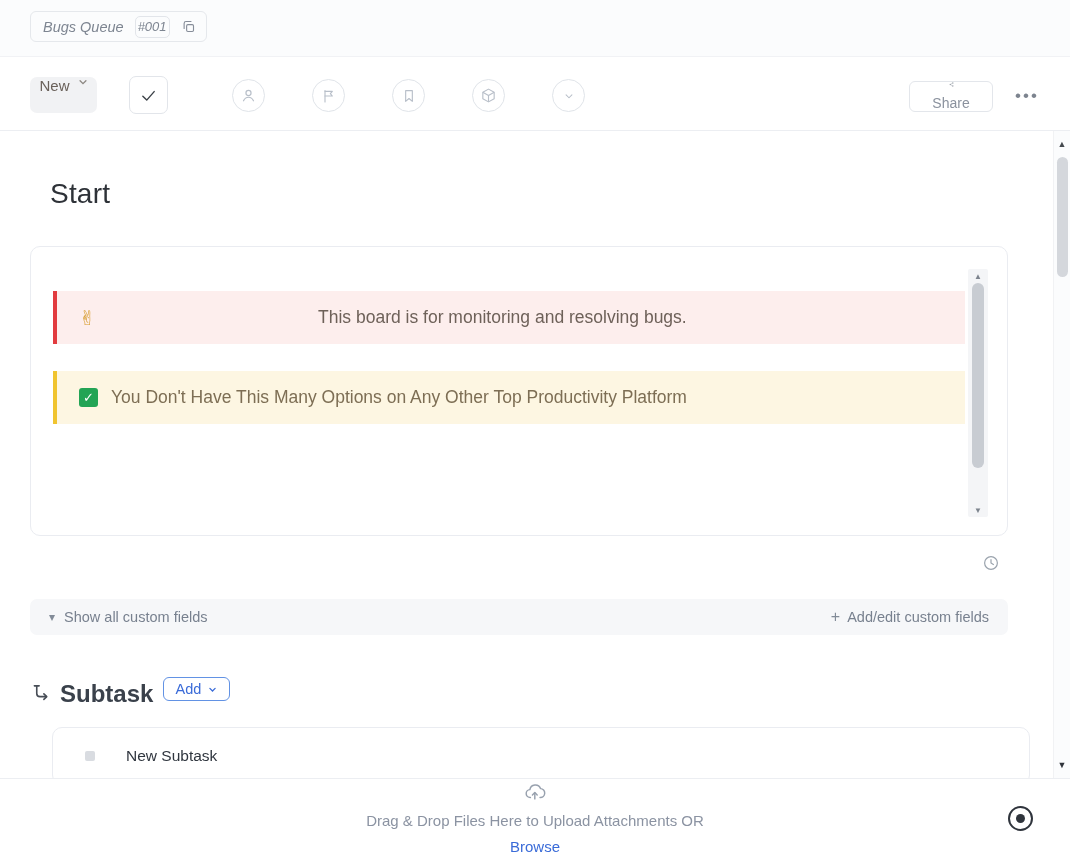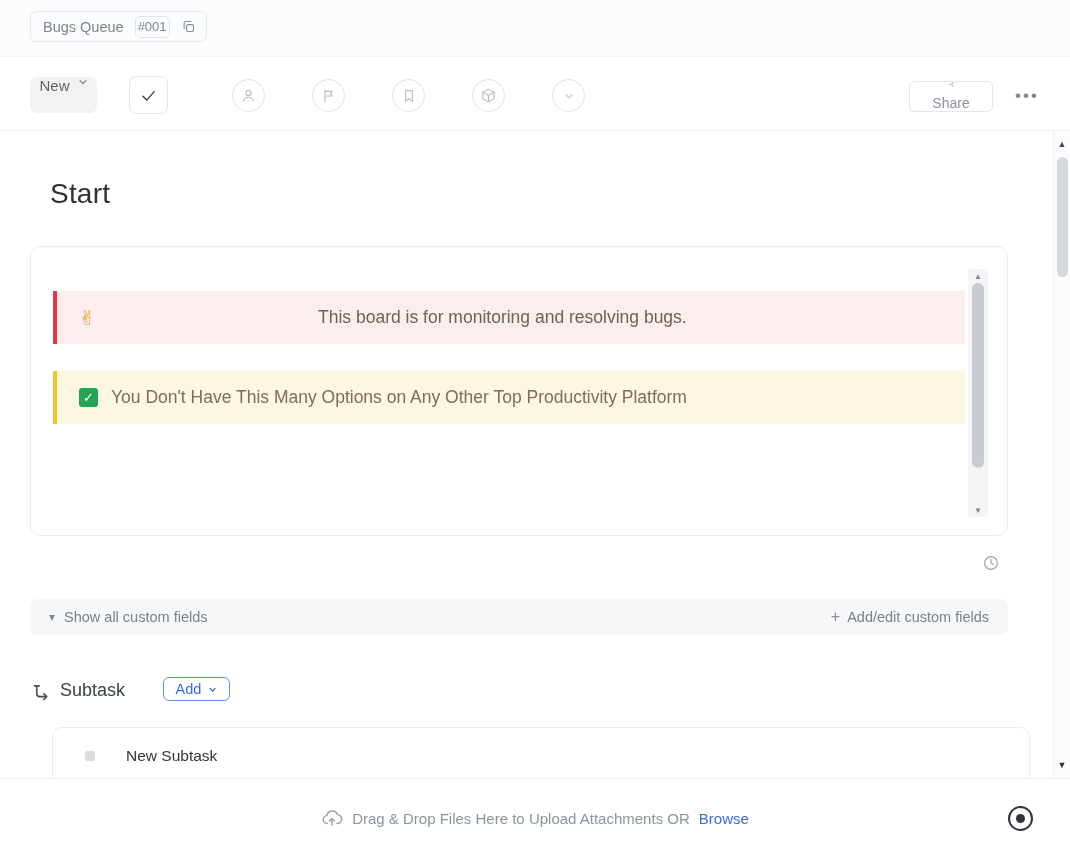--- a/index.html
+++ b/index.html
@@ -5,21 +5,21 @@
   * { margin:0; padding:0; box-sizing:border-box; }
   html,body { background:#e9e9e9; }
   .screen {
     position:relative; width:1070px; height:857px; background:#fff;
     font-family:"Liberation Sans","DejaVu Sans",sans-serif; overflow:hidden;
     color:#333;
   }
   
   .topbar { position:absolute; left:0; top:0; width:1070px; height:57px; background:#fbfcfd; border-bottom:1px solid #f1f2f5; }
   .cursor-artifact { position:absolute; left:-1px; top:-2px; width:2px; height:14px; background:#1b1b1b; transform:rotate(-38deg); transform-origin:top left; }
-  .breadcrumb-group { position:absolute; left:30px; top:11px; height:31px; display:flex; align-items:center; gap:11px; border:1px solid #e5e8ec; border-radius:6px; padding:0 10px 0 12px; cursor:pointer; }
+  .breadcrumb-group { position:absolute; left:30px; top:11px; height:31px; display:flex; align-items:center; gap:11px; border:1px solid #e5e8ec; border-radius:6px; padding:0 10px 0 12px; cursor:pointer;font-style:italic; }
   .board-name { font-size:14.5px; color:#7d8591; }
   .task-id-pill { border:1px solid #e2e5ea; border-radius:5px; padding:2px 2px 3px; font-size:13px; color:#7d8591; }
   .hdr-copy { display:flex; align-items:center; }
   
   .toolbar { position:absolute; left:0; top:57px; width:1070px; height:74px; background:#fff; border-bottom:1px solid #eceef2; }
   .status-btn { position:absolute; left:30px; top:20px; width:67px; height:36px; background:#f1f2f4; border:none; border-radius:7px; display:flex; align-items:flex-start; justify-content:center; gap:8px; font-size:15px; color:#6a615a; cursor:pointer; font-family:inherit; }
   .check-btn { position:absolute; left:129px; top:19px; width:39px; height:38px; background:#fff; border:1px solid #e2e5ea; border-radius:7px; display:flex; align-items:center; justify-content:center; cursor:pointer; }
   .tool-icon { position:absolute; top:22px; width:33px; height:33px; border:1px solid #e0e4e9; border-radius:50%; display:flex; align-items:center; justify-content:center; cursor:pointer; background:#fff; }
   .ti-1{left:232px;} .ti-2{left:312px;} .ti-3{left:392px;} .ti-4{left:472px;} .ti-5{left:552px;}
   .share-btn { position:absolute; left:909px; top:24px; width:84px; height:31px; background:#fff; border:1px solid #e3e6eb; border-radius:6px; display:flex; align-items:center; justify-content:center; gap:8px; font-size:14px; color:#8b929e; cursor:pointer; font-family:inherit;flex-direction:column; }
@@ -45,33 +45,33 @@
   .inner-scrollbar .sb-thumb { position:absolute; left:4px; top:14px; width:12px; height:185px; background:#c8ccd2; border-radius:7px; cursor:grab; }
   .clock-btn { position:absolute; left:982px; top:553px; width:20px; height:20px; background:none; border:none; cursor:pointer; padding:0; }
   
   .cf-bar { position:absolute; left:30px; top:599px; width:978px; height:36px; background:#f6f7f9; border-radius:7px; display:flex; align-items:center; justify-content:space-between; padding:0 19px; font-size:14.5px; color:#78818f; }
   .cf-left { display:flex; align-items:center; gap:9px; cursor:pointer; }
   .cf-caret { font-size:12px; color:#828b98; }
   .cf-right { display:flex; align-items:center; gap:7px; cursor:pointer; }
   .cf-plus { font-size:16px; line-height:1; color:#828b98; }
   
   .subtask-icon { position:absolute; left:32px; top:683px; }
-  .subtask-title { position:absolute; left:60px; top:680px; font-size:18px; font-weight:400; color:#3a414b; }
+  .subtask-title { position:absolute; left:60px; top:680px; font-size:24px; font-weight:700; color:#3a414b; }
   .add-subtask-btn { position:absolute; left:163px; top:677px; width:67px; height:24px; background:#fff; border:1px solid #6292e4; border-radius:6px; display:flex; align-items:center; justify-content:center; gap:7px; font-size:14.5px; color:#3a6bd8; cursor:pointer; font-family:inherit; }
   .subtask-card { position:absolute; left:30px; top:727px; width:978px; height:58px; border:1px solid #eaecf1; border-radius:10px; background:#fff;margin-left:22px; }
   .subtask-row { display:flex; align-items:center; padding:19px 0 0 32px; cursor:pointer; }
   .subtask-bullet { width:10px; height:10px; background:#d9dce1; border-radius:2px; }
   .subtask-label { margin-left:31px; font-size:15.5px; color:#30363f; }
   
   .outer-scrollbar { position:absolute; left:1053px; top:131px; width:17px; height:647px; background:#fbfcfd; border-left:1px solid #f1f2f4; }
   .outer-scrollbar .osb-up { position:absolute; top:8px; left:0; width:16px; text-align:center; font-size:9px; color:#44494f; cursor:pointer; }
   .outer-scrollbar .osb-down { position:absolute; bottom:8px; left:0; width:16px; text-align:center; font-size:9px; color:#2f343b; cursor:pointer; }
   .outer-scrollbar .osb-thumb { position:absolute; left:3px; top:26px; width:11px; height:120px; background:#d4d7dc; border-radius:6px; cursor:grab; }
   
-  .bottom-bar { position:absolute; left:0; top:778px; width:1070px; height:79px; background:#fff; border-top:1px solid #eceef2; display:flex; align-items:center; justify-content:center; gap:9px; z-index:5; }
+  .bottom-bar { position:absolute; left:0; top:778px; width:1070px; height:79px; background:#fff; border-top:1px solid #eceef2; display:flex; align-items:center; justify-content:center; gap:9px; z-index:5;flex-direction:column; }
   .drop-text { font-size:15px; color:#8b93a2; cursor:default; }
   .browse-link { font-size:15px; color:#3a6bd8; cursor:pointer; }
   .record-btn { position:absolute; right:37px; top:27px; width:25px; height:25px; border:2px solid #2f343c; border-radius:50%; background:#fff; display:flex; align-items:center; justify-content:center; cursor:pointer; }
   .record-dot { width:9px; height:9px; background:#2f343c; border-radius:50%; }
   svg { display:block; }
 </style>
 </head>
 <body>
 
 <div class="screen">

